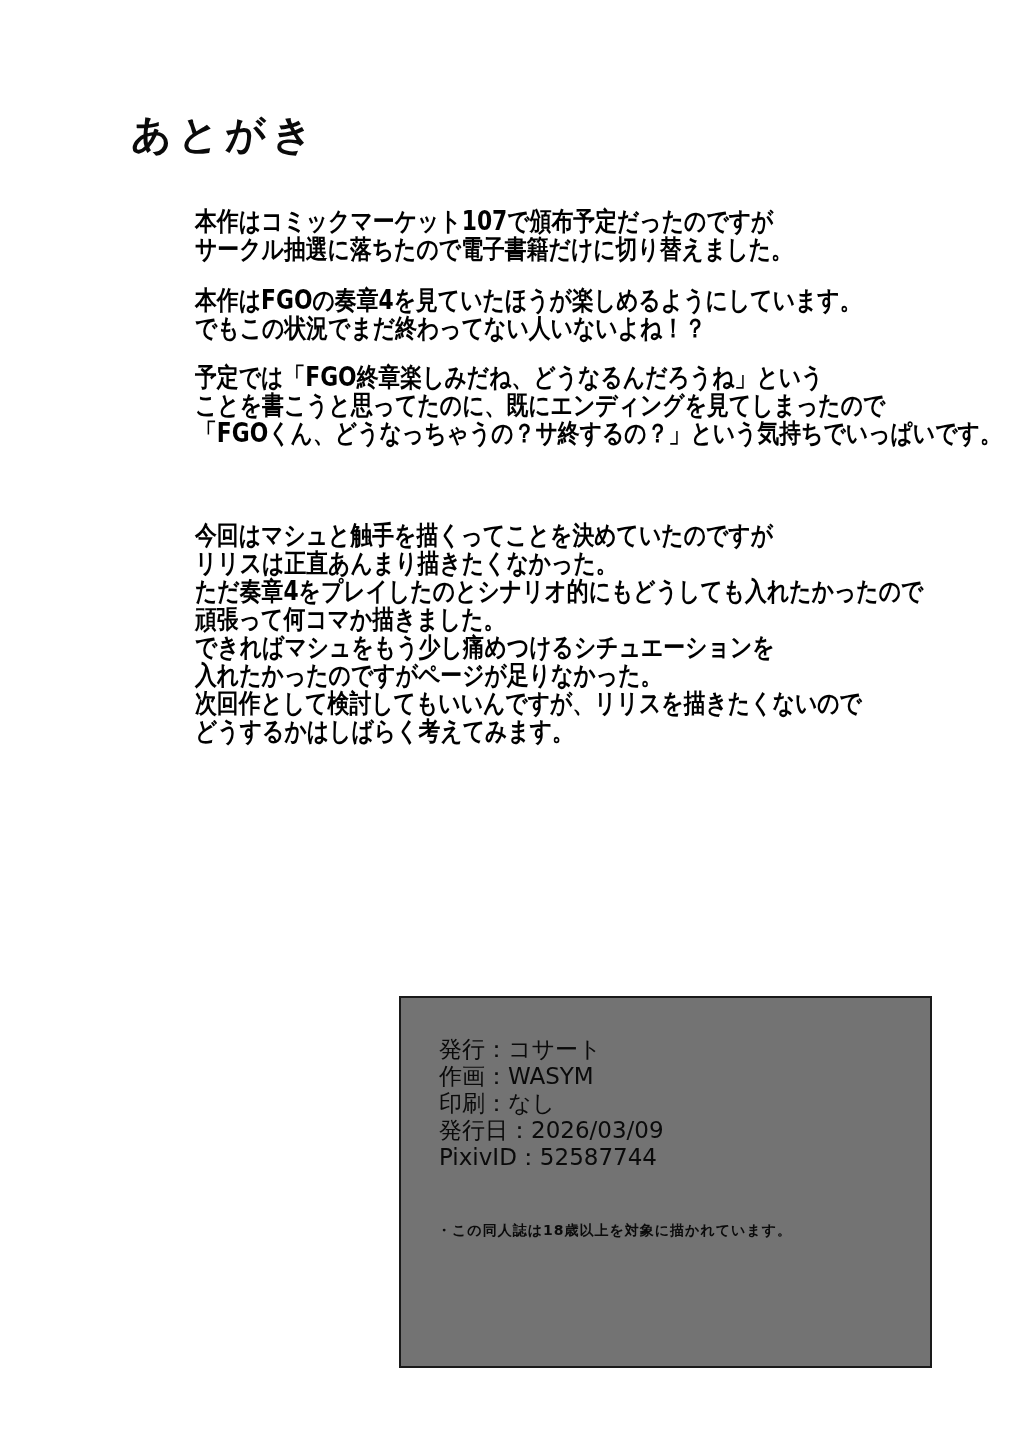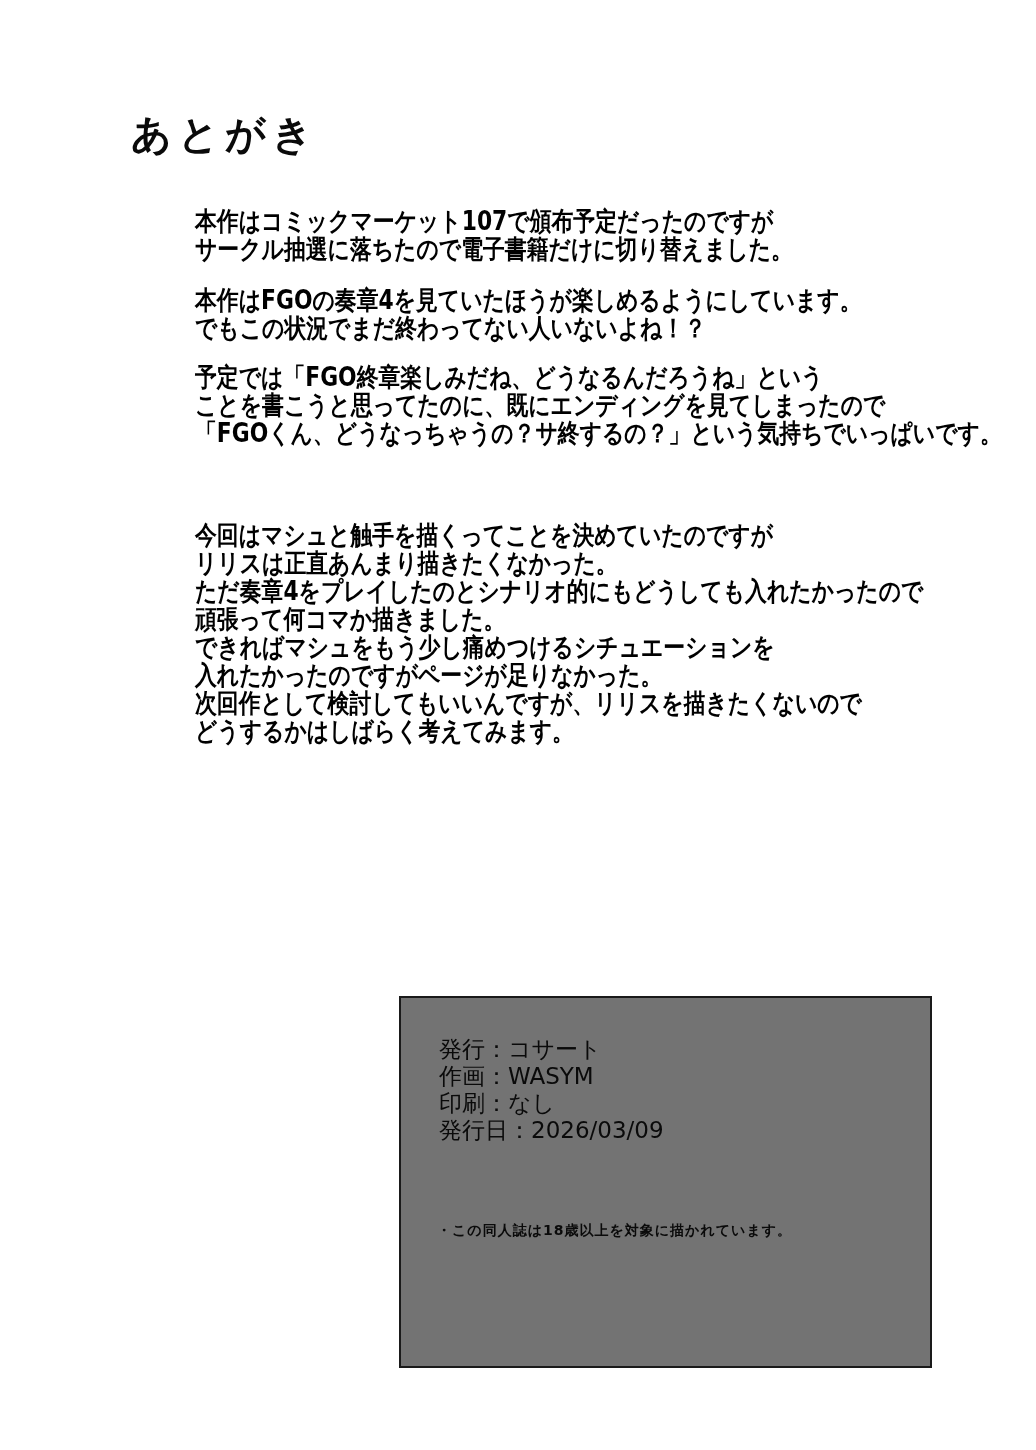--- a/index.html
+++ b/index.html
@@ -109,19 +109,20 @@
     <div>次回作として検討してもいいんですが、リリスを描きたくないので</div>
     <div>どうするかはしばらく考えてみます。</div>
   </div>
 
   <div class="colophon-box">
     <div class="colophon-info">
       <div>発行：コサート</div>
       <div>作画：WASYM</div>
       <div>印刷：なし</div>
       <div>発行日：2026/03/09</div>
+      <div>PixivID：52587744</div>
     </div>
     <div class="colophon-notes">
       <div>・この同人誌は18歳以上を対象に描かれています。</div>
     </div>
   </div>
 
 </div>
 
 </body></html>

